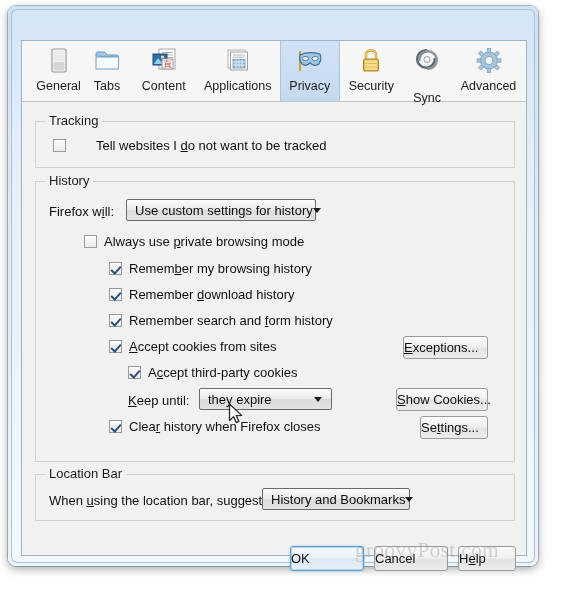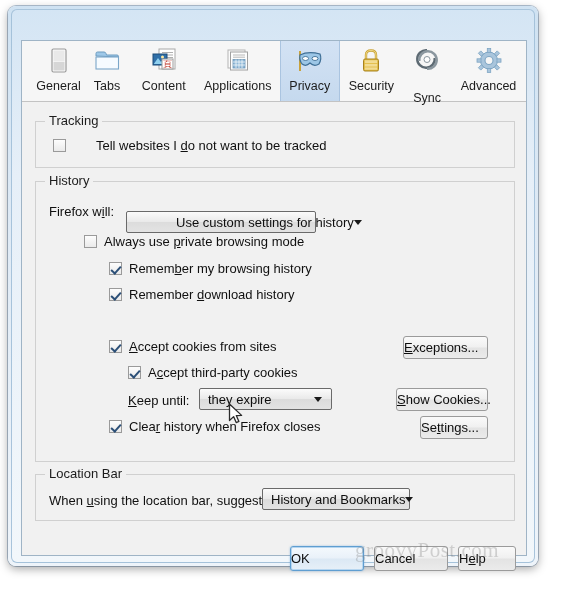--- a/index.html
+++ b/index.html
@@ -368,40 +368,44 @@
           <span class="cbox"></span>
           <span class="cb-label"><span>Tell websites I </span><span class="u">d</span><span>o not want to be tracked</span></span>
         </div>
       </div>
 
       <div class="group" style="left:13px; top:140px; width:480px; height:281px;">
         <div class="group-label">History</div>
 
         <div class="plabel" style="left:13px; top:22px;"><span>Firefox w</span><span class="u">i</span><span>ll:</span></div>
 
-        <div class="ddown" style="left:90px; top:29px; width:190px;padding-left:41px;">
+        <div class="ddown" style="left:90px; top:17px; width:190px;">
           <span class="dtext">Use custom settings for history</span>
           <span class="darrow"></span>
         </div>
 
         <div class="cb-row" style="left:48px; top:52px;">
           <span class="cbox"></span>
           <span class="cb-label"><span>Always use </span><span class="u">p</span><span>rivate browsing mode</span></span>
         </div>
 
         <div class="cb-row" style="left:73px; top:79px;">
           <span class="cbox checked"></span>
           <span class="cb-label"><span>Remem</span><span class="u">b</span><span>er my browsing history</span></span>
         </div>
 
         <div class="cb-row" style="left:73px; top:105px;">
           <span class="cbox checked"></span>
           <span class="cb-label"><span>Remember </span><span class="u">d</span><span>ownload history</span></span>
         </div>
 
+        <div class="cb-row" style="left:73px; top:131px;">
+          <span class="cbox checked"></span>
+          <span class="cb-label"><span>Remember search and </span><span class="u">f</span><span>orm history</span></span>
+        </div>
 
         <div class="cb-row" style="left:73px; top:157px;">
           <span class="cbox checked"></span>
           <span class="cb-label"><span class="u">A</span><span>ccept cookies from sites</span></span>
         </div>
 
         <div class="btn" style="left:367px; top:154px; width:85px;">
           <span><span class="u">E</span>xceptions...</span>
         </div>
 

